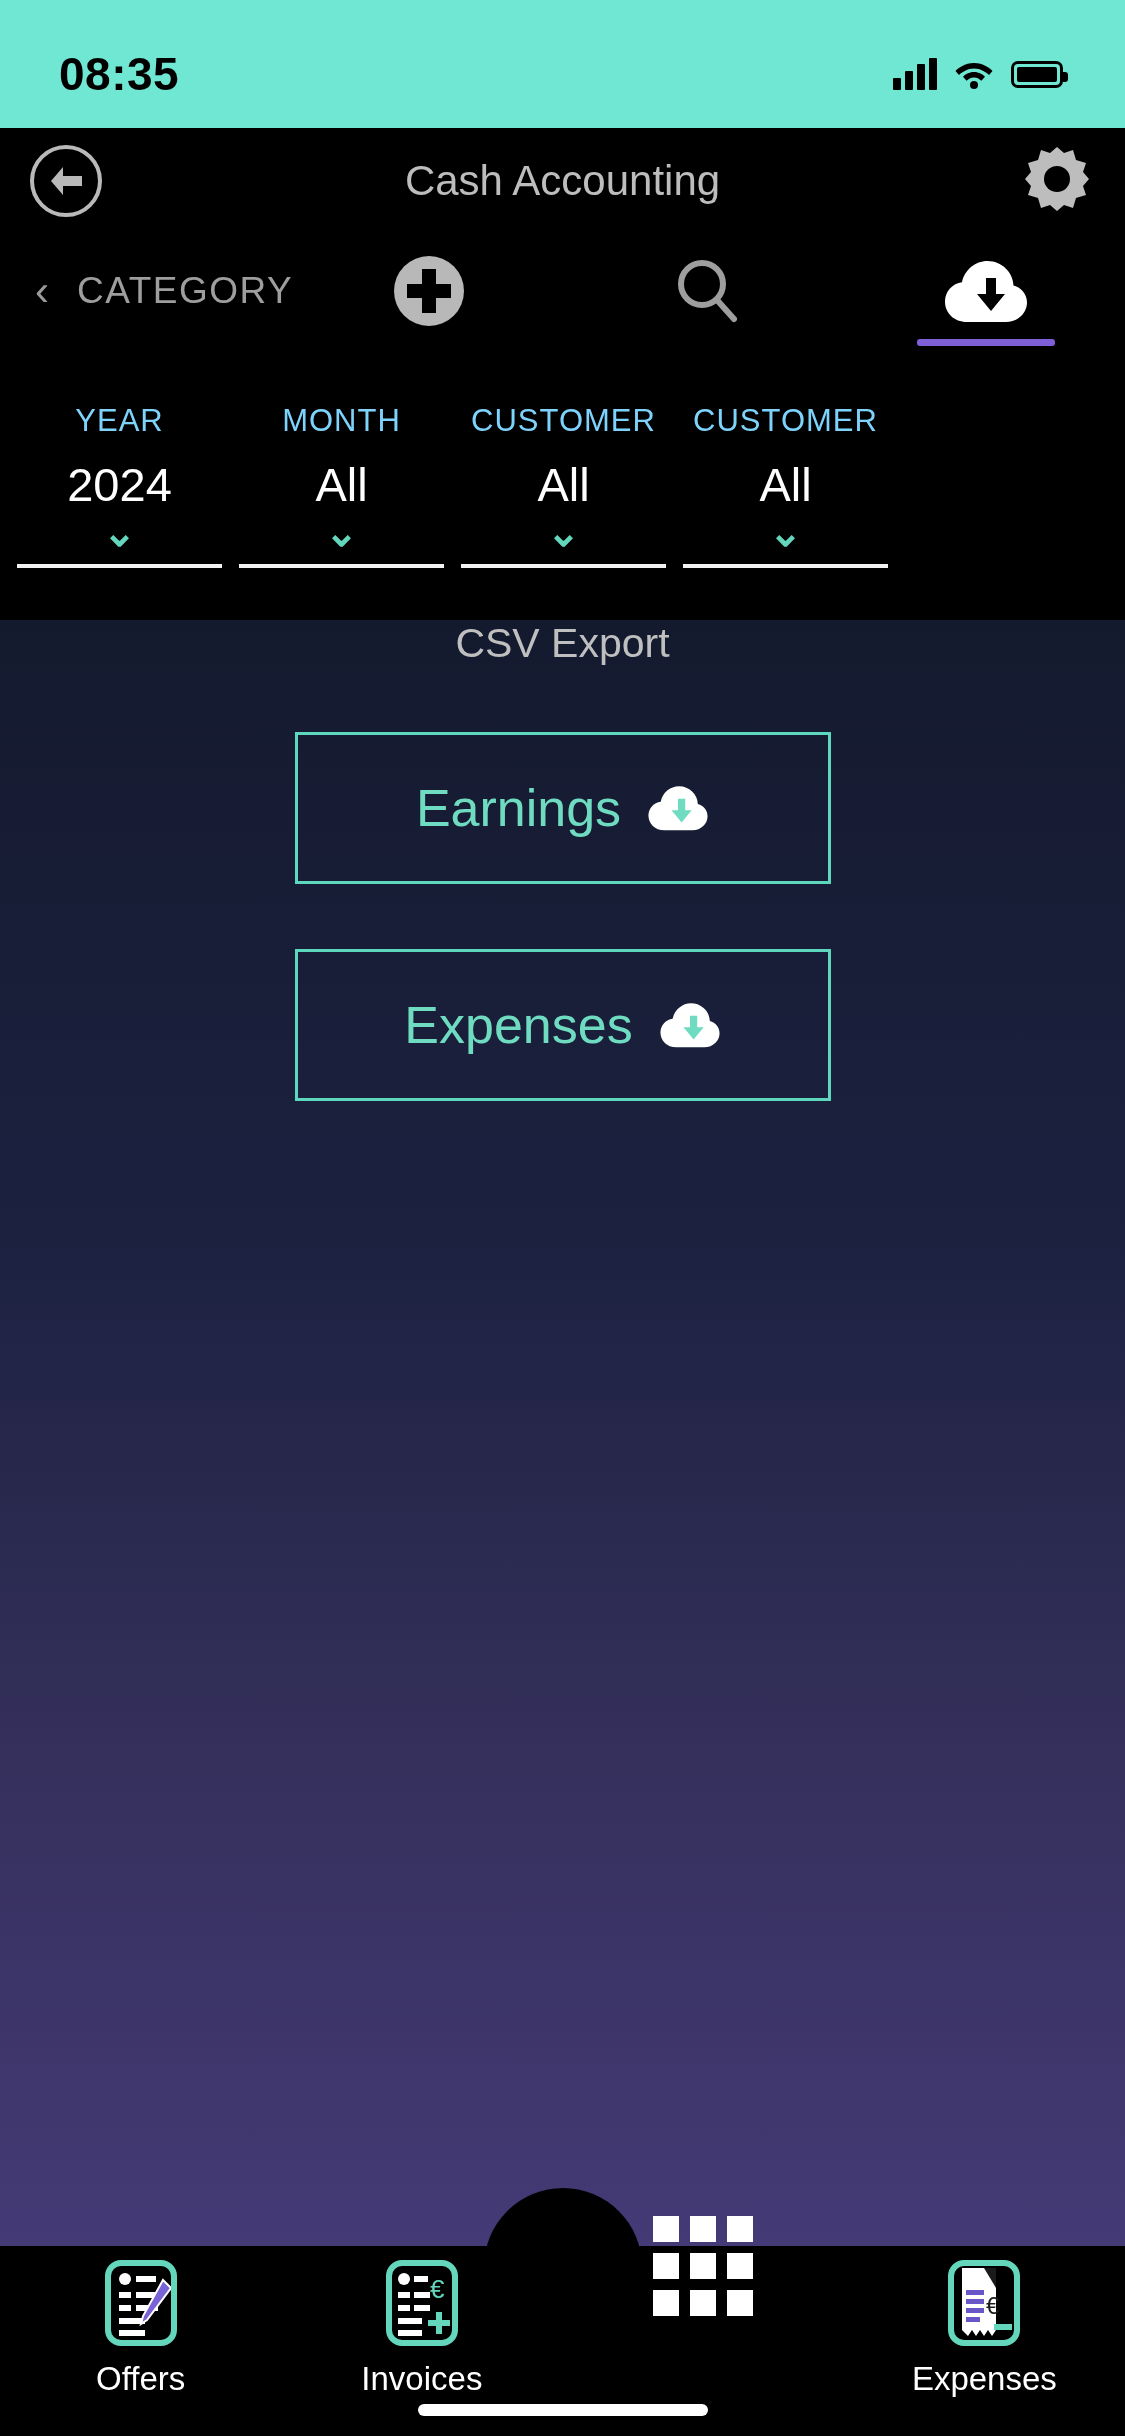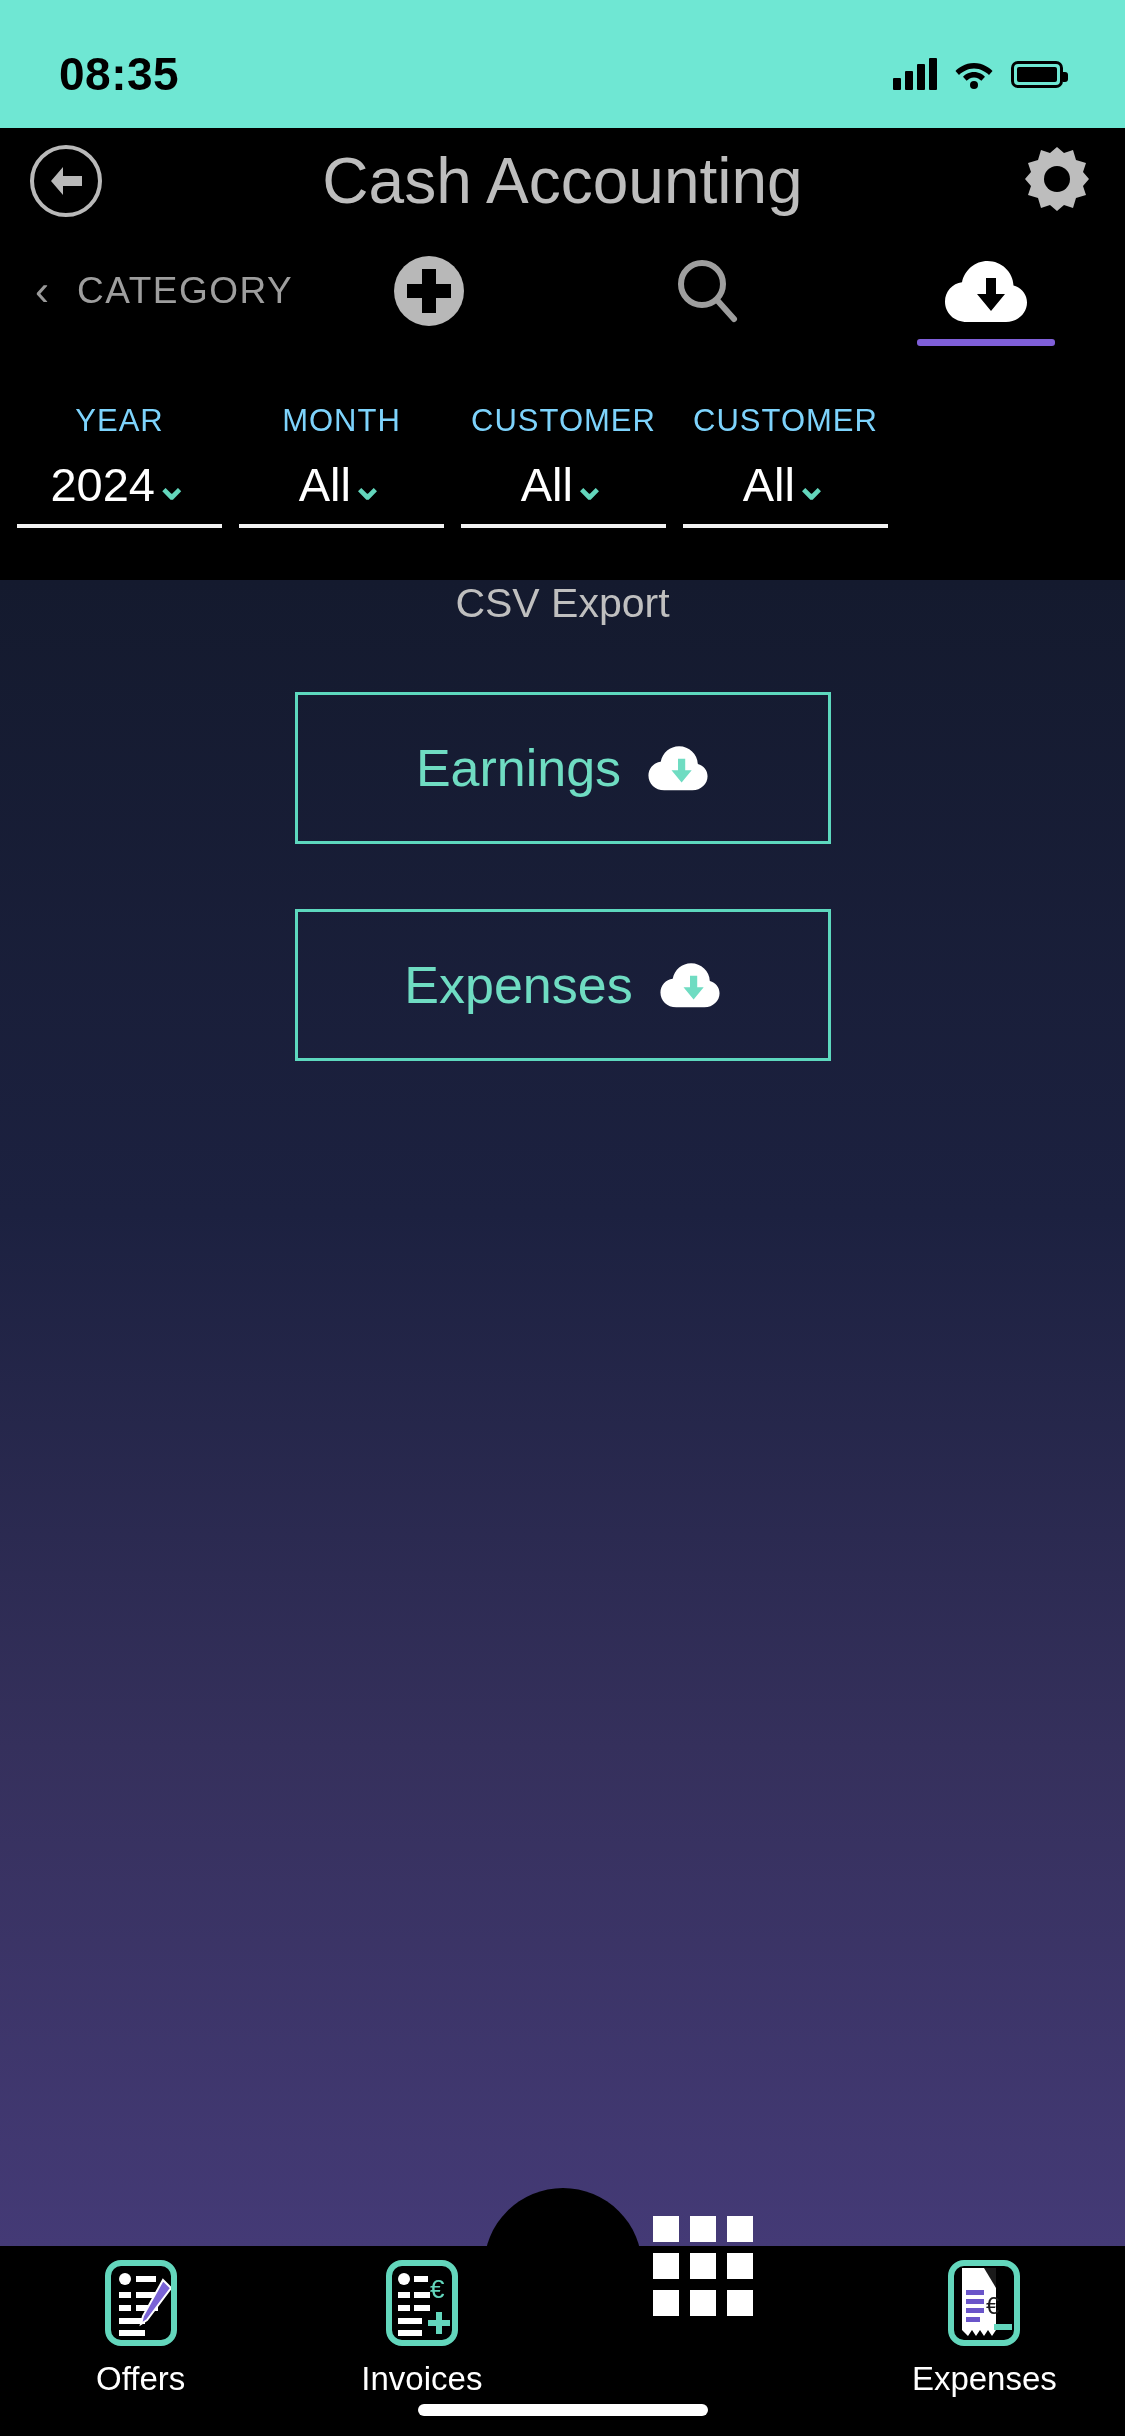--- a/index.html
+++ b/index.html
@@ -52,21 +52,21 @@
     display: flex; align-items: center;
     padding: 0 30px; flex: 0 0 auto; position: relative;
   }
   .back-btn {
     width: 72px; height: 72px; border: 4px solid #B9B9B9;
     border-radius: 50%; display: flex; align-items: center;
     justify-content: center; flex: 0 0 auto;
   }
   .app-title {
     position: absolute; left: 0; right: 0; text-align: center;
-    color: #BDBDBD; font-size: 64px; font-weight: 400;
+    color: #BDBDBD; font-size: 42px; font-weight: 400;
     pointer-events: none;
   }
   .gear-btn { margin-left: auto; flex: 0 0 auto; }
 
   
   .tab-bar {
     height: 115px; background: #000;
     display: flex; align-items: center; flex: 0 0 auto;
     position: relative;
   }
@@ -106,22 +106,22 @@
     flex: 0 0 205px; margin-left: 17px;
     display: flex; flex-direction: column; align-items: center;
   }
   .filter-cell:first-child { margin-left: 17px; }
   .filter-label {
     color: #7dd3fc; font-size: 31px; letter-spacing: 1px;
     font-weight: 500; margin-bottom: 18px; white-space: nowrap;
   }
   .filter-control {
     width: 100%; display: flex; align-items: center;
-    justify-content: center;
-    border-bottom: 4px solid #F2F2F2; padding: 0 8px 12px 8px;
+    justify-content: flex-start;
+    border-bottom: 4px solid #F2F2F2; padding: 0 8px 12px 8px; flex-direction: column;
   }
   .filter-value { color: #FFF; font-size: 47px; }
   .filter-chev { color: #63D6BC; font-size: 40px; font-weight: 700; line-height: 1; }
 
   
   .content {
     flex: 1 1 auto; position: relative;
     background: linear-gradient(180deg, #141A2E 0%, #1C2140 38%, #35305C 70%, #443A76 100%);
     display: flex; flex-direction: column; align-items: center;
   }

